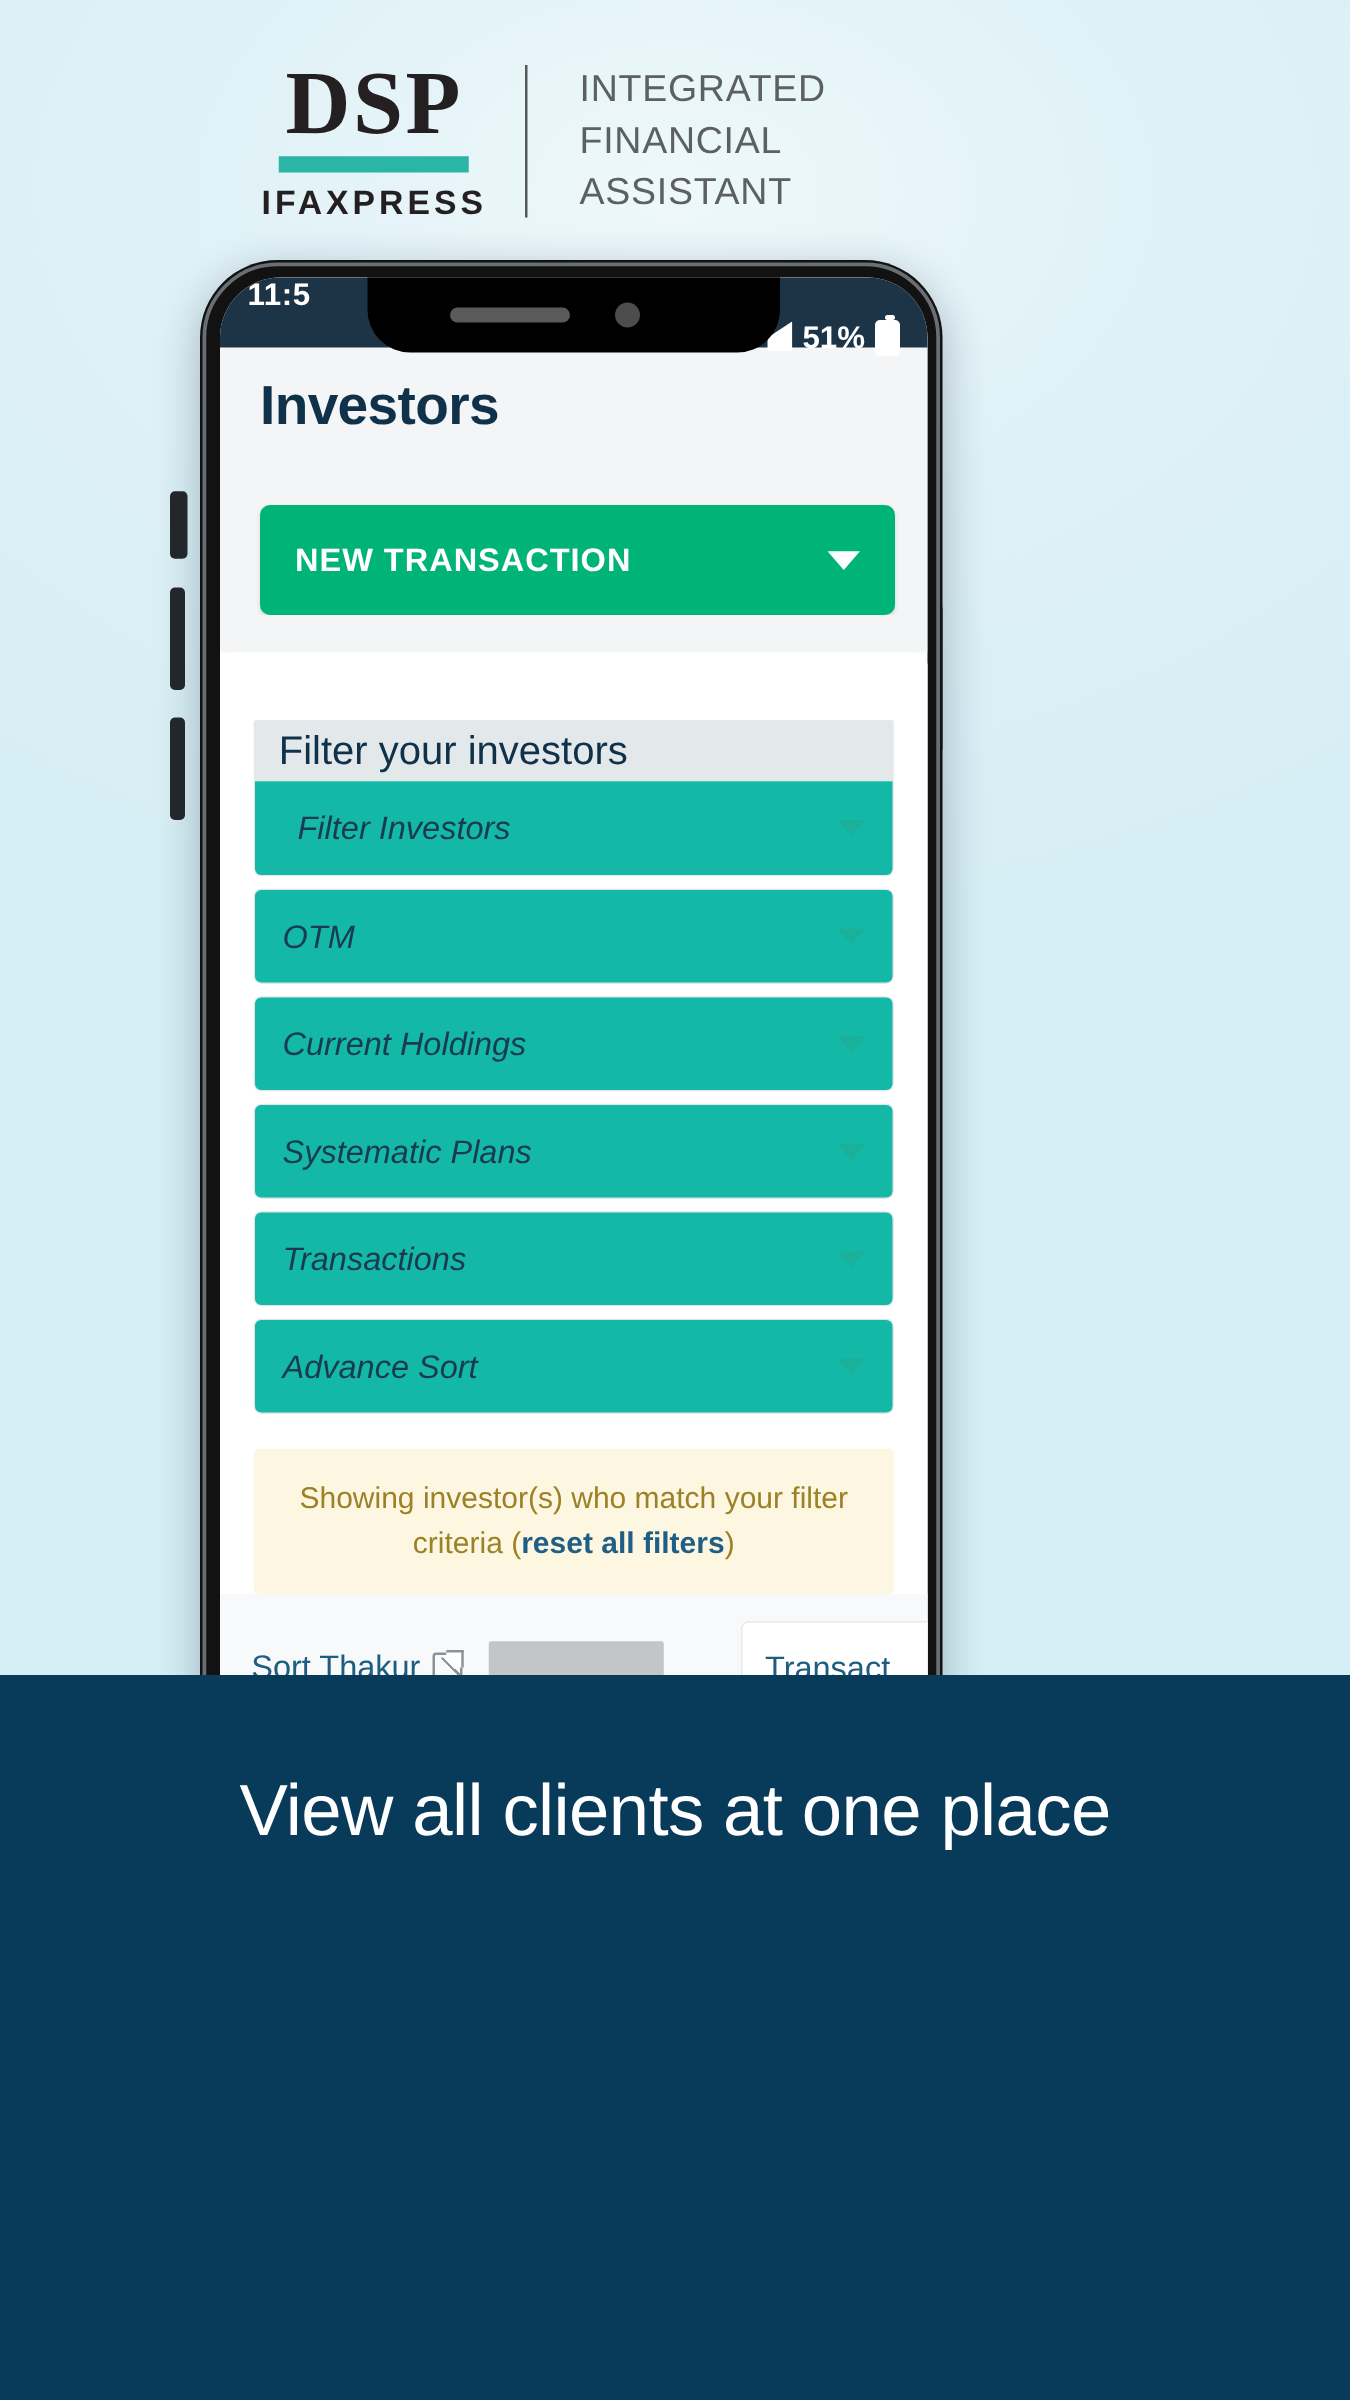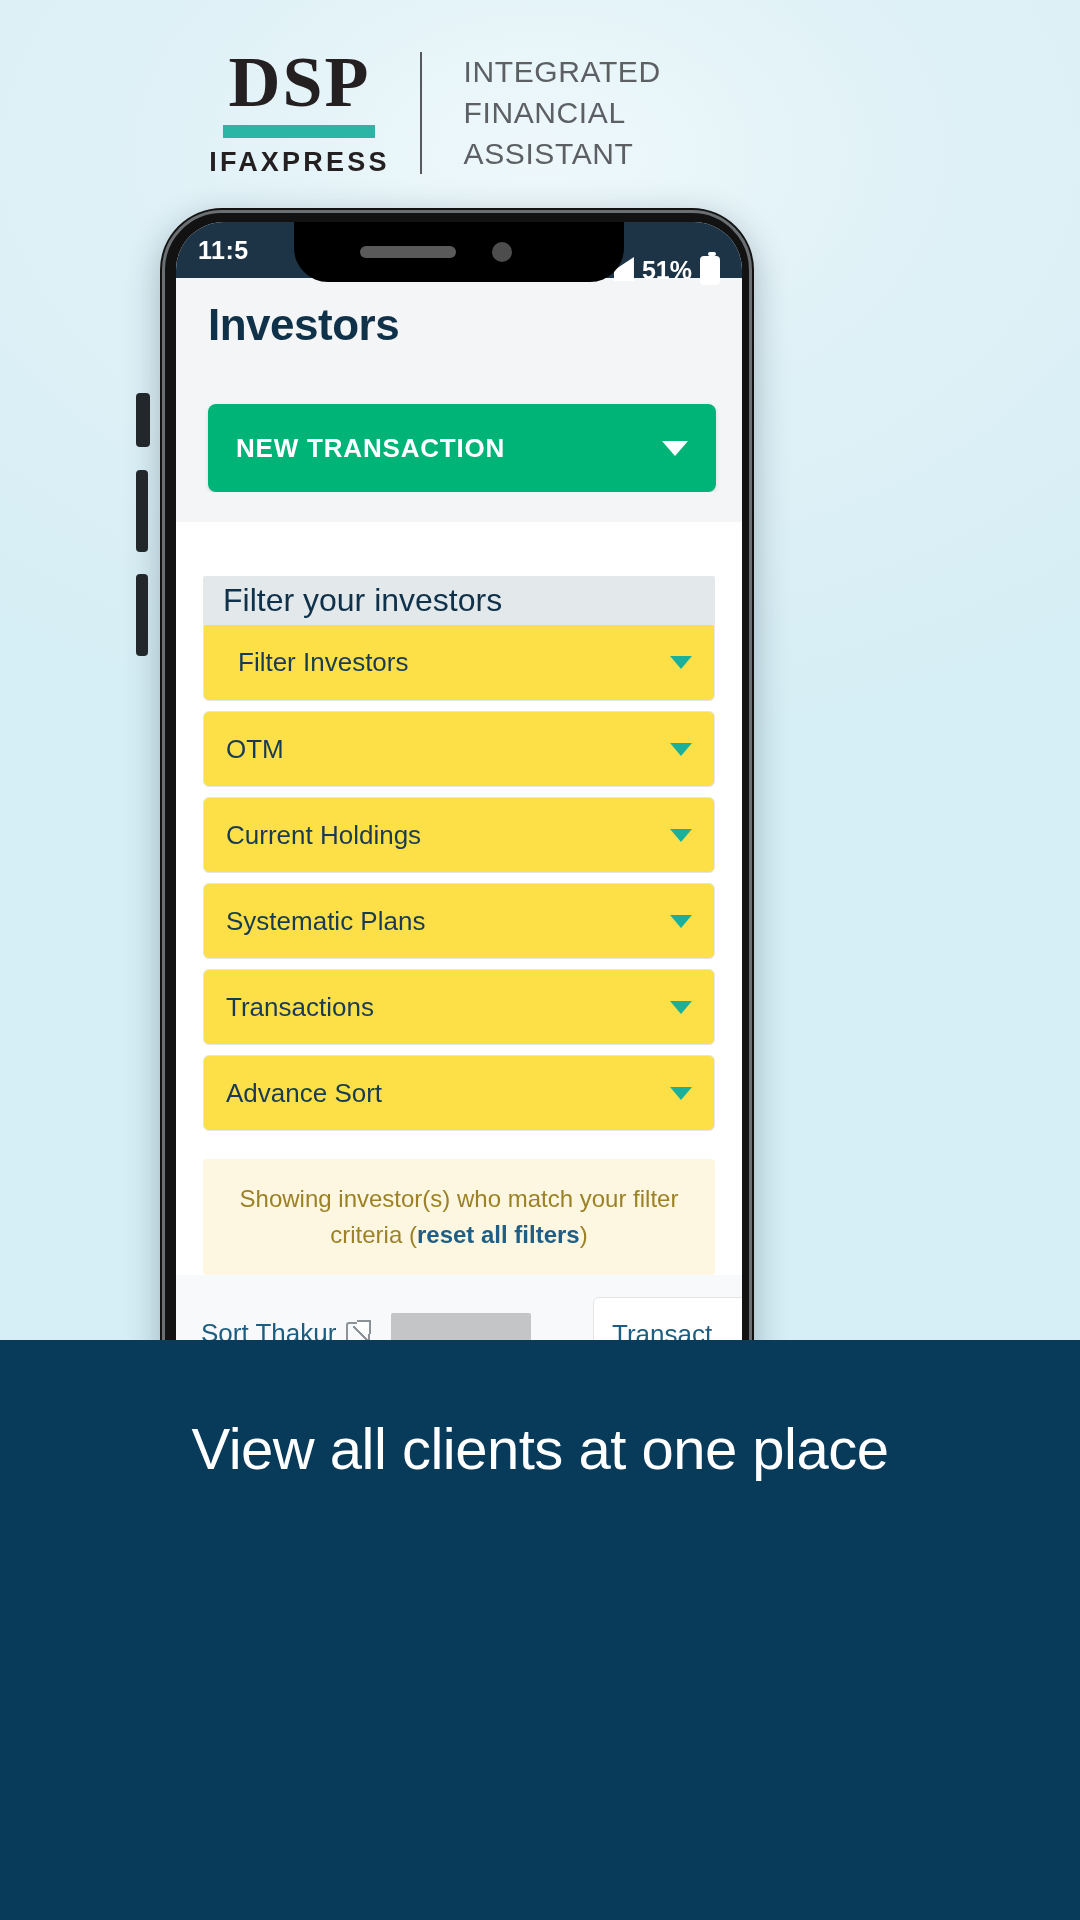--- a/index.html
+++ b/index.html
@@ -86,21 +86,21 @@
   .btn-power { left:606px; top:275px; width:12px; height:120px; }
 
   .screen {
     position:absolute; left:40px; top:14px; width:566px; height:1172px;
     border-radius:48px; overflow:hidden; background:#ffffff;
   }
 
   
   .statusbar {
     position:relative; height:56px; background:#1d3446;
-    display:flex; align-items:center; justify-content:space-between;
+    display:flex; justify-content:space-between;
     padding:0 22px; color:#ffffff;
   }
   .status-time { font-size:25px; font-weight:bold; letter-spacing:.5px; }
   .status-right { display:flex; align-items:center; gap:8px;margin-top:40px; }
   .sig-icon { width:20px; height:22px; position:relative; }
   .sig-icon::before{
     content:""; position:absolute; left:0; bottom:0;
     border-left:3px solid #fff; border-bottom:3px solid #fff;
     width:17px; height:21px;
     clip-path:polygon(0 100%,0 55%,100% 0,100% 100%);
@@ -157,21 +157,21 @@
     background:#ffffff; border-radius:14px 14px 0 0; margin:0 -1px;
     padding:54px 28px 0 28px;
   }
   .filter-title {
     background:#e3e8eb; color:#0f3149; font-size:32px;
     padding:6px 20px; border-radius:2px;
   }
   .f-row {
     margin-top:10px; border:1px solid #e2e6e9; border-radius:6px;
     height:76px; display:flex; align-items:center; justify-content:space-between;
-    padding:0 22px; background:#fde047;
+    padding:0 22px; background:#14b8a6;font-style:italic;
   }
   .f-row.first { margin-top:0; border-top:none; border-radius:0 0 6px 6px; }
   .f-label { font-size:26px; color:#193b52; }
   .f-label.indent { padding-left:12px; }
   .chev-teal {
     width:0;height:0;border-left:11px solid transparent;border-right:11px solid transparent;
     border-top:13px solid #1ab09a;
   }
 
   

